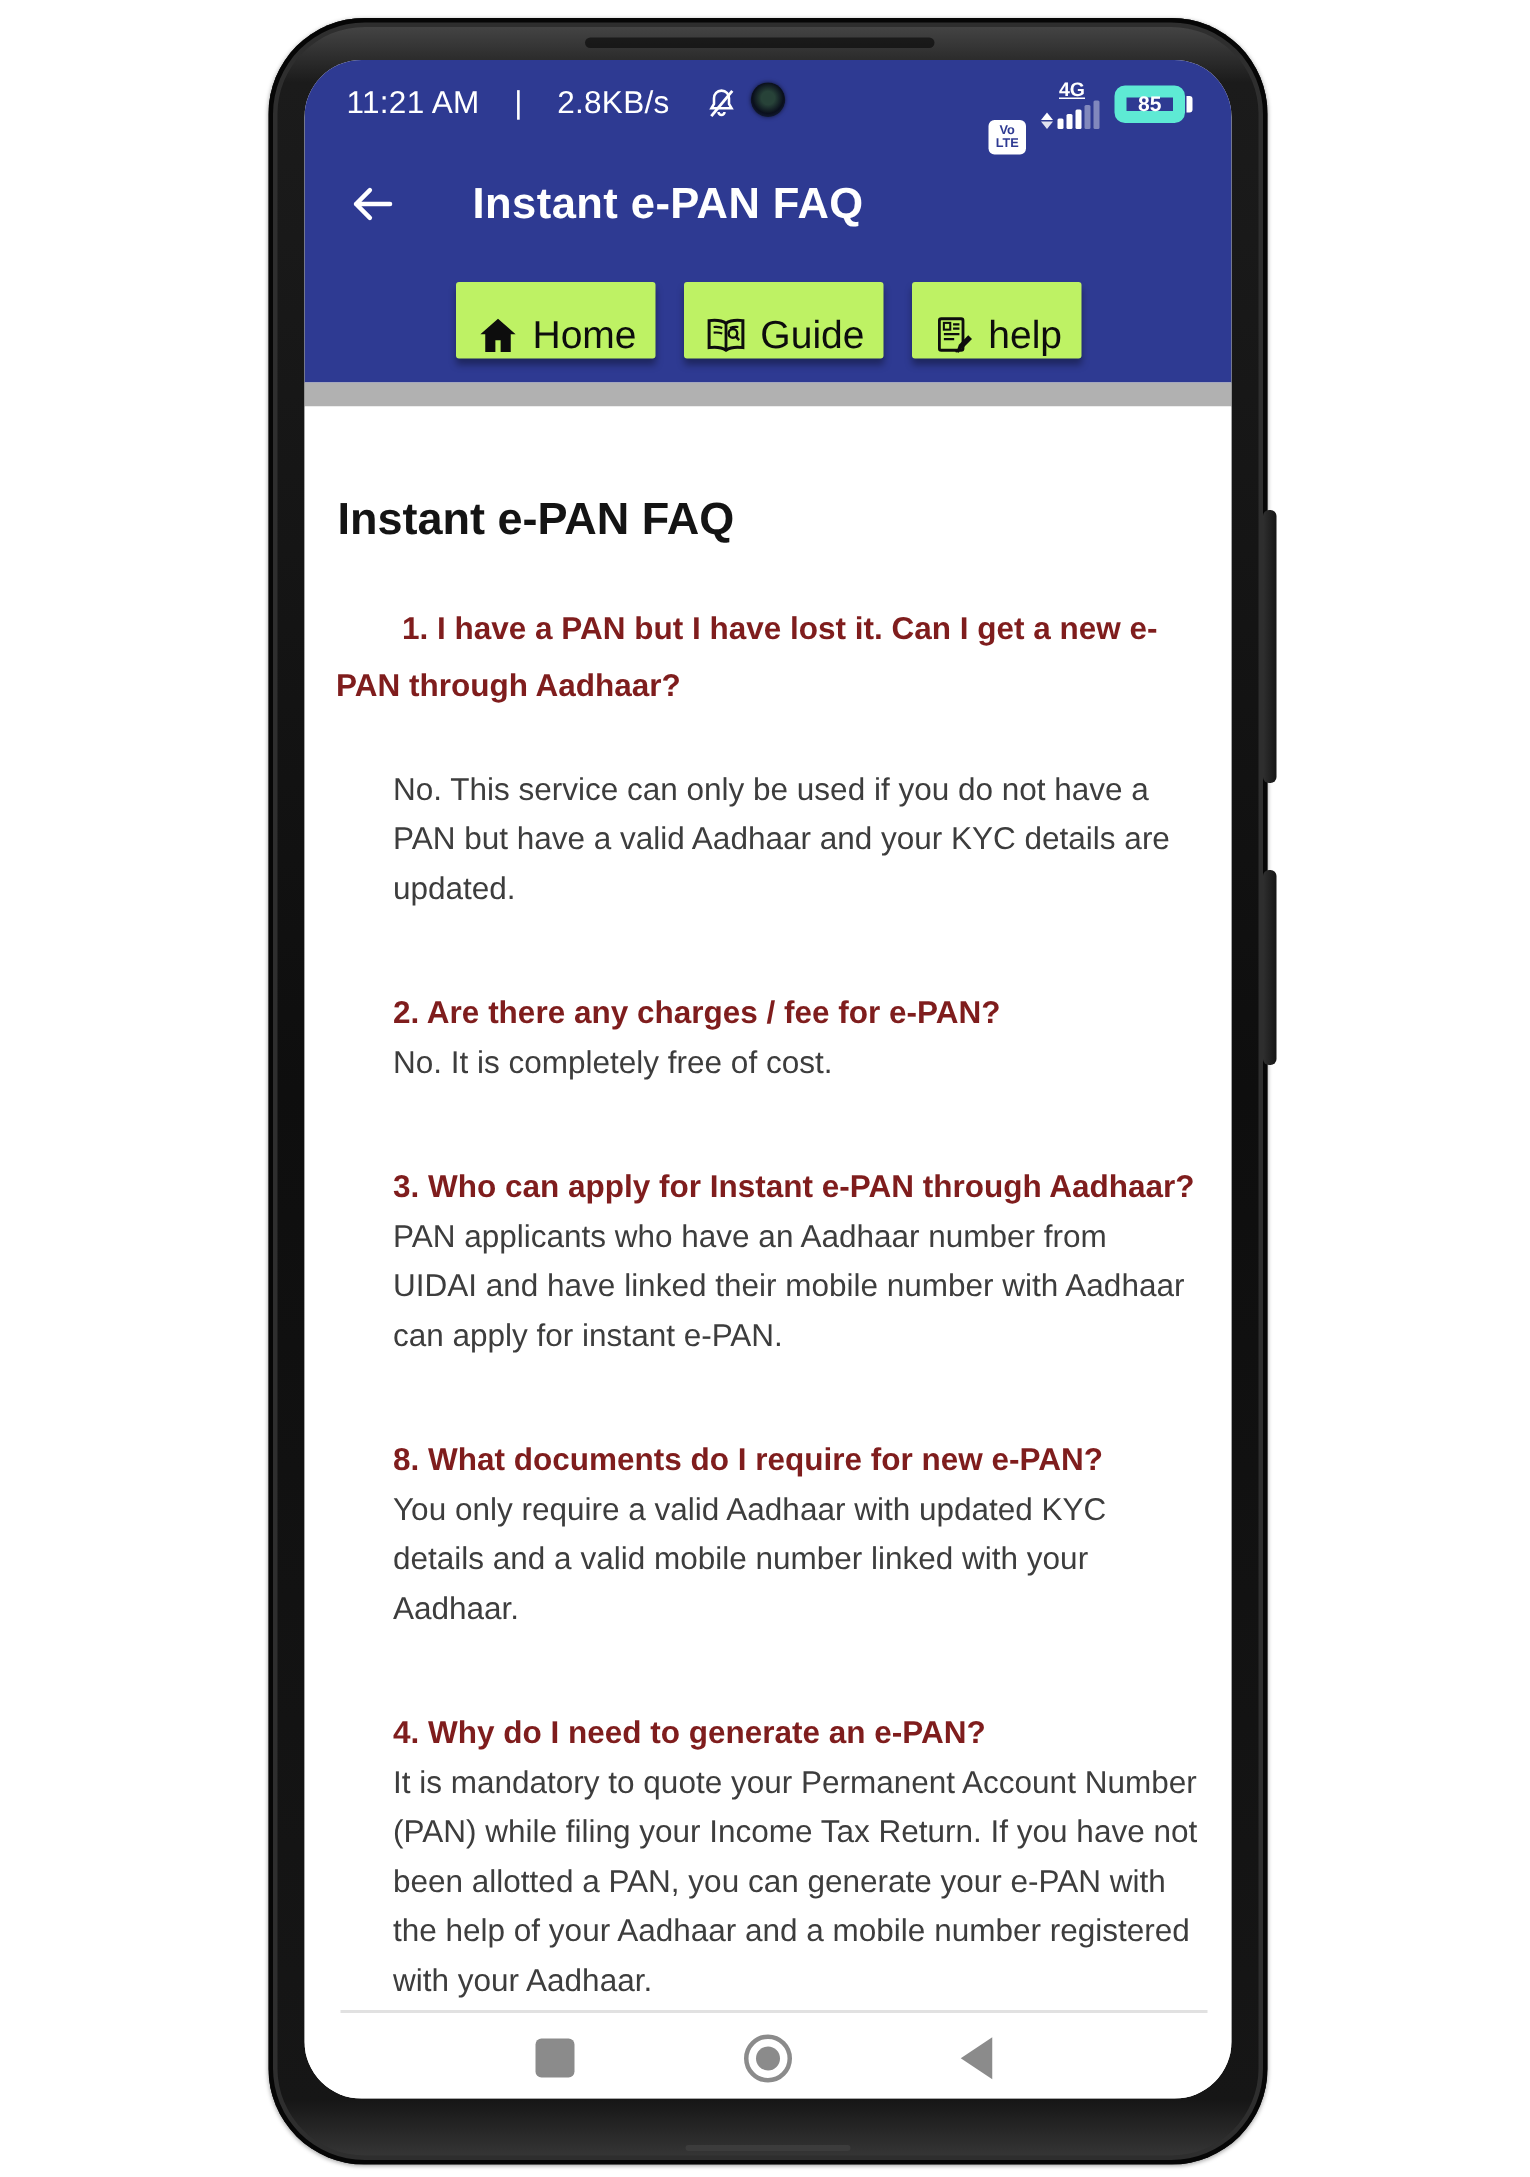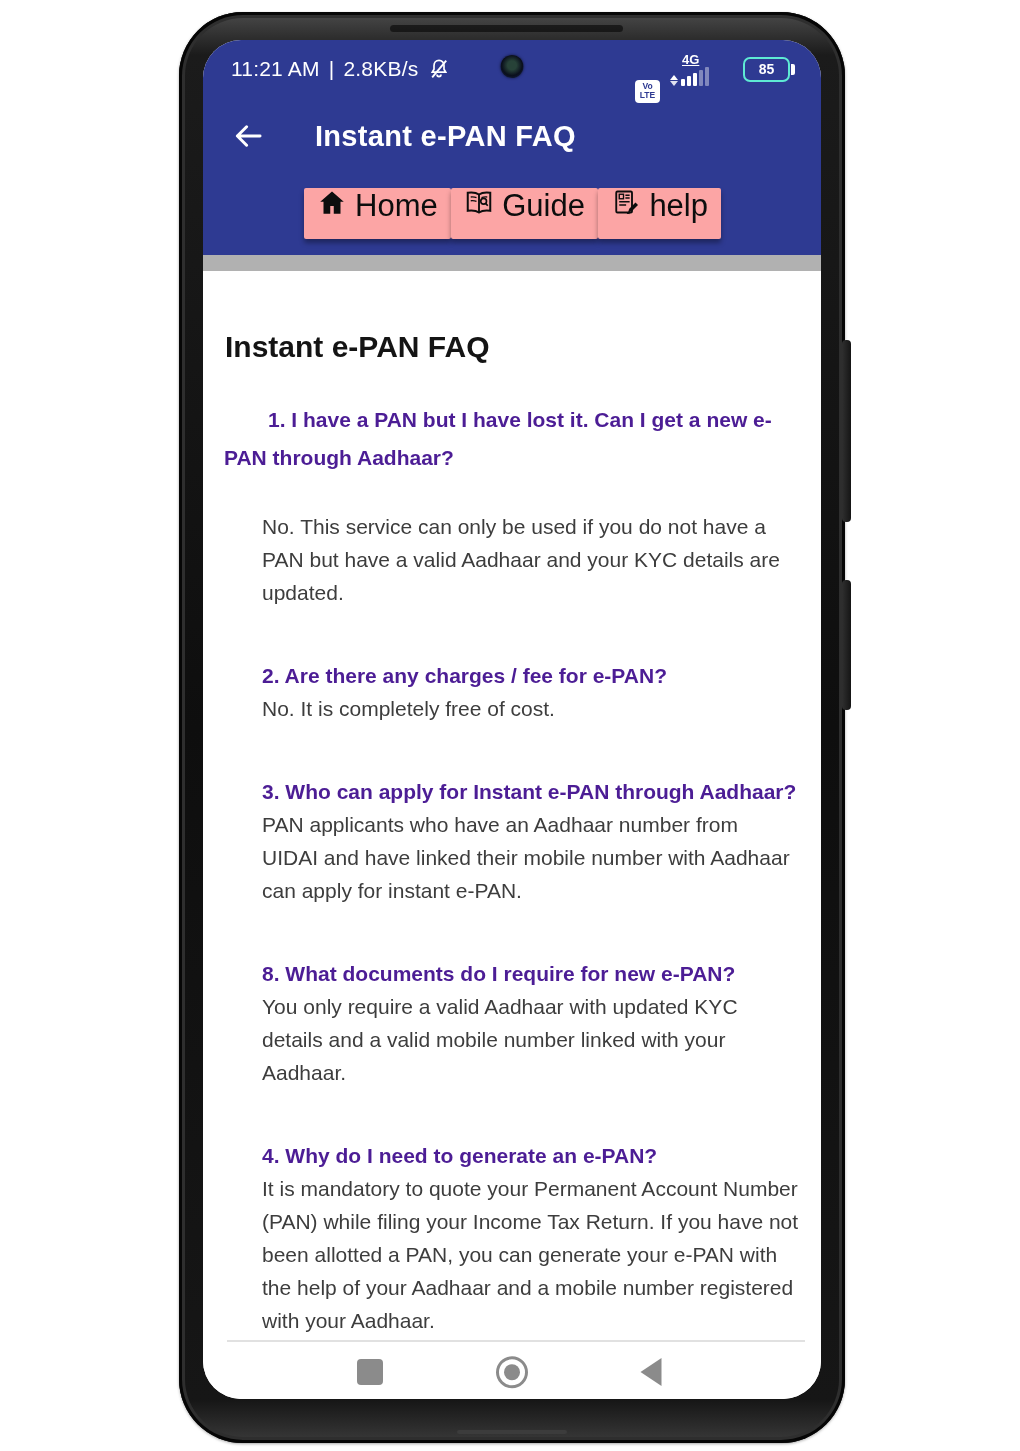--- a/index.html
+++ b/index.html
@@ -24,70 +24,70 @@
 
   
   .screen { position:absolute; left:24px; right:24px; top:28px; bottom:44px;
     border-radius:38px; overflow:hidden; background:#fff;
     display:flex; flex-direction:column; z-index:2; }
 
   
   .status-bar { height:52px; background:var(--blue); color:#fff; flex:0 0 auto;
     display:flex; align-items:center; justify-content:space-between;
     padding:6px 26px 0 28px; font-size:21px; position:relative; }
-  .sb-left { display:flex; align-items:center; gap:9px; font-weight:500; letter-spacing:.2px; }
+  .sb-left { display:flex; align-items:center; gap:23px; font-weight:500; letter-spacing:.2px; }
   .camera-hole { position:absolute; left:50%; top:15px; transform:translateX(-50%);
     width:23px; height:23px; border-radius:50%;
     background:radial-gradient(circle at 50% 45%, #274238 0 26%, #0a0f1c 60%, #1d2b57 100%);
     box-shadow:0 0 3px rgba(0,0,0,.6); }
   .sb-right { display:flex; align-items:center; gap:10px; }
   .volte-badge { width:25px; height:23px; background:#fff; border-radius:4px;
     color:var(--blue); font-size:8.5px; font-weight:bold; line-height:9px;
     display:flex; flex-direction:column; align-items:center; justify-content:center;margin-top:44px; }
   .net-4g { display:flex; flex-direction:column; align-items:flex-start; line-height:1; }
   .net-4g .g-label { font-size:13px; font-weight:bold; margin-left:12px;text-decoration:underline; }
   .net-row { display:flex; align-items:flex-end; gap:2px; margin-top:1px; }
   .updown { display:flex; flex-direction:column; gap:1px; margin-right:1px; }
   .tri-up { width:0; height:0; border-left:4px solid transparent; border-right:4px solid transparent; border-bottom:5px solid #fff; }
   .tri-dn { width:0; height:0; border-left:4px solid transparent; border-right:4px solid transparent; border-top:5px solid rgba(255,255,255,.85); }
   .bar { width:4px; background:#fff; border-radius:1px; }
   .bar.b1{height:7px} .bar.b2{height:10px} .bar.b3{height:13px}
   .bar.b4{height:16px; background:rgba(255,255,255,.4);}
   .bar.b5{height:19px; background:rgba(255,255,255,.4);}
   .battery { display:flex; align-items:center; }
-  .battery-body { width:47px; height:25px; border:2px solid #5eead4; border-radius:7px;
+  .battery-body { width:47px; height:25px; border:8px solid #5eead4; border-radius:7px;
     display:flex; align-items:center; justify-content:center;
-    font-size:14px; font-weight:bold;margin-left:24px; }
+    font-size:14px; font-weight:bold; }
   .battery-nub { width:4px; height:11px; background:#fff; border-radius:0 2px 2px 0; margin-left:1px; }
 
   
   .app-bar { background:var(--blue); color:#fff; height:88px; flex:0 0 auto;
     display:flex; align-items:center; padding:0 28px; gap:50px; }
   .back-icon { width:34px; height:34px; flex:0 0 auto; cursor:pointer; }
   .app-title { font-size:29px; font-weight:bold; letter-spacing:.3px; }
 
   
   .quick-nav { background:var(--blue); flex:0 0 auto; height:75px;
     display:flex; align-items:center; justify-content:space-between; padding:0 100px 8px 101px; }
-  .qn-btn { background:#fca5a5; border:none; border-radius:2px; height:51px;
-    display:flex; align-items:flex-start; gap:8px; padding:0 13px;
-    font-family:inherit; font-size:31px; color:#0d0d0d; cursor:pointer;
+  .qn-btn { background:#bef264; border:none; border-radius:2px; height:51px;
+    display:flex; align-items:flex-end; gap:8px; padding:0 13px;
+    font-family:inherit; font-size:26px; color:#0d0d0d; cursor:pointer;
     box-shadow:0 4px 5px rgba(0,0,0,.35); }
   .qn-btn svg { width:30px; height:30px; }
 
   .gray-strip { height:16px; background:var(--strip); flex:0 0 auto; }
 
   
   .content { flex:1 1 auto; background:#fff; padding:0 22px 0 59px;
     color:#3d3d3d; font-size:21px; line-height:33px; overflow:visible; }
   .content-title { margin:58px 0 0 -37px; font-size:30px; line-height:36px;
     font-weight:bold; color:#141414; }
   .faq-item { margin-top:50px; }
   .faq-item:first-child { margin-top:36px; }
-  .faq-question { font-weight:bold; color:#4c1d95; }
+  .faq-question { font-weight:bold; color:#7f1d1d; }
   .faq-item:first-child .faq-question { margin-left:-38px; text-indent:44px; line-height:38px; }
   .faq-item:first-child .faq-answer { margin-top:33px; }
   .end-divider { height:2px; background:#e1e1e1; margin:3px -6px 0 -35px; }
 
   
   .sys-nav { position:relative; z-index:3; flex:0 0 auto; height:57px; background:#fff; }
   .sys-icon { position:absolute; top:50%; transform:translate(-50%,-46%); cursor:pointer; }
   .icon-recents { left:27%; width:26px; height:26px; background:var(--navgray); border-radius:4px; }
   .icon-home { left:50%; width:32px; height:32px; border:3px solid var(--navgray);
     border-radius:50%; display:flex; align-items:center; justify-content:center; }

